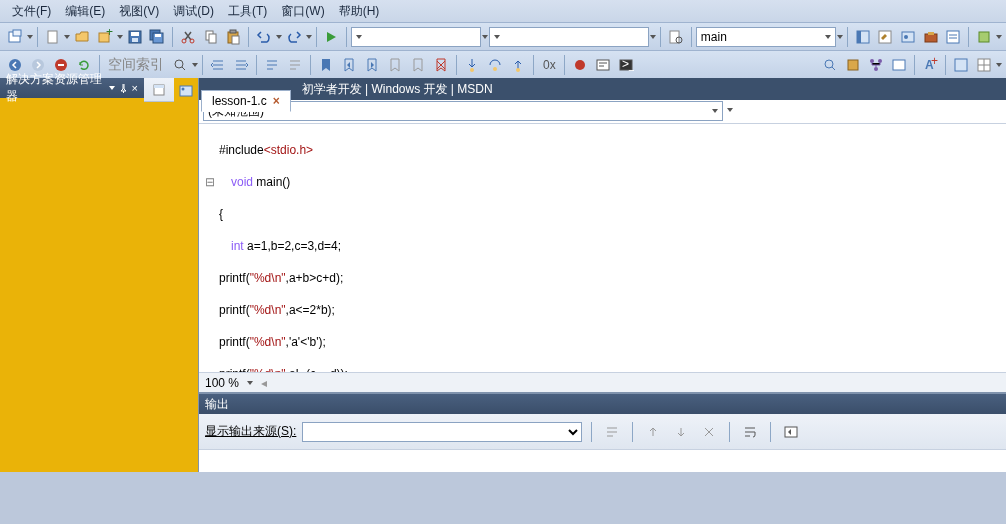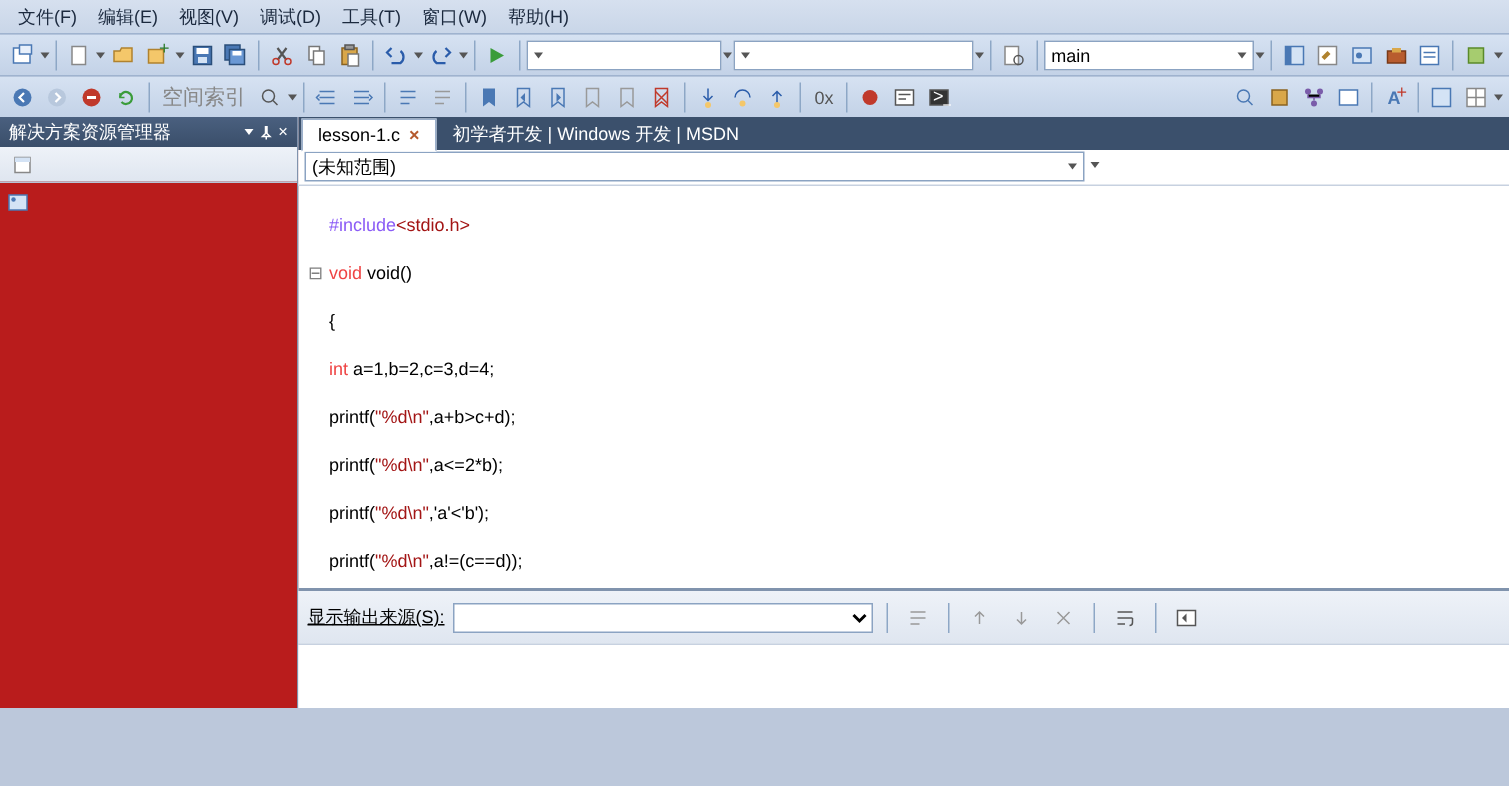--- a/index.html
+++ b/index.html
@@ -6,40 +6,40 @@
 body{background:#bcc8db;overflow:hidden;width:1006px;height:524px;}
 .menubar{background:linear-gradient(#d6e0ef,#c9d6e8);height:22px;display:flex;align-items:flex-end;padding:0 6px;gap:2px;font-size:12px;color:#1b293e;}
 .menubar span{padding:2px 6px;cursor:default;}
 .toolbar{background:linear-gradient(#d6e2f2,#c3d2e7);height:28px;display:flex;align-items:center;padding:0 4px;gap:1px;border-top:1px solid #9fb3cf;}
 .tb-btn{width:22px;height:22px;display:flex;align-items:center;justify-content:center;border:1px solid transparent;border-radius:2px;}
 .tb-sep{width:1px;height:20px;background:#8da7c6;margin:0 3px;}
 .tb-drop{width:6px;height:22px;display:flex;align-items:center;justify-content:center;}
 .tb-combo{height:20px;border:1px solid #8ba3c2;background:#fff;min-width:130px;display:flex;align-items:center;padding:0 4px;font-size:11px;}
 svg{display:block;}
 .main{display:flex;height:394px;}
-.panel-left{width:199px;background:#b91c1c;border-right:1px solid #8093ad;display:flex;flex-direction:column;}
+.panel-left{width:199px;background:#eab308;border-right:1px solid #8093ad;display:flex;flex-direction:row;}
 .panel-title{background:linear-gradient(#4a607f,#3a4e6a);color:#fff;height:20px;display:flex;align-items:center;padding:0 6px;font-size:12px;justify-content:space-between;}
 .panel-title .controls{display:flex;gap:4px;align-items:center;}
 .panel-toolbar{height:24px;background:linear-gradient(#eef2f8,#dfe6f0);border-bottom:1px solid #b8c4d6;display:flex;align-items:center;padding:0 4px;}
 .tree{padding:4px;color:#000;}
 .tree-row{display:flex;align-items:center;gap:4px;padding:1px 0;}
 .panel-right{flex:1;display:flex;flex-direction:column;background:#fff;min-width:0;}
 .tabs{height:22px;background:#3b506c;display:flex;align-items:flex-end;padding-left:2px;}
 .tab{height:22px;padding:0 10px;display:flex;align-items:center;font-size:12px;border:1px solid transparent;gap:6px;}
-.tab.active{background:#fff;color:#000;border:1px solid #9cb0cb;border-bottom:1px solid #fff;position:relative;top:1px;}
+.tab.active{background:#fff;color:#000;border:1px solid #9cb0cb;border-bottom:1px solid #fff;position:relative;top:12px;}
 .tab.active .close{color:#b55a2e;font-weight:bold;}
 .tab.inactive{color:#fff;}
 .scope-bar{display:flex;align-items:flex-end;background:#fff;border-bottom:1px solid #c7d1e0;height:24px;padding:2px 4px;gap:4px;}
 .scope-combo{flex:1;max-width:520px;height:20px;border:1px solid #8ba3c2;background:#fff;display:flex;align-items:center;padding:0 4px;font-size:12px;justify-content:space-between;}
 .code{flex:1;background:#fff;font-family:Consolas,"Courier New",monospace;font-size:13px;padding:2px 0 2px 2px;overflow:auto;line-height:16px;color:#000;white-space:pre;}
 .gutter-line{display:flex;}
 .gutter{width:18px;text-align:center;color:#808080;user-select:none;flex-shrink:0;}
-.kw{color:#ef4444;}
+.kw{color:#8b5cf6;margin-left:12px;}
 .str{color:#a31515;}
-.inc{color:#8b5cf6;}
+.inc{color:#000000;}
 .hdr{color:#a31515;}
 .zoom{height:20px;background:#eef2f7;border-top:1px solid #c7d1e0;display:flex;align-items:center;padding:0 6px;font-size:11px;gap:8px;}
 .output{height:80px;background:#eef2f7;border-top:2px solid #8093ad;display:flex;flex-direction:column;}
 .out-title{background:linear-gradient(#4a607f,#3a4e6a);color:#fff;height:20px;display:flex;align-items:center;padding:0 6px;}
 .out-bar{height:36px;background:linear-gradient(#eef2f8,#dfe6f0);display:flex;align-items:center;padding:0 6px;gap:6px;border-bottom:1px solid #c7d1e0;text-decoration:underline;}
 .out-combo{height:20px;border:1px solid #8ba3c2;background:#fff;width:280px;}
 .out-body{flex:1;background:#fff;}
 .arrow-down{width:0;height:0;border-left:3px solid transparent;border-right:3px solid transparent;border-top:4px solid #555;}
 .pin{width:9px;height:9px;}
 .x{color:#fff;font-size:11px;line-height:1;}
@@ -453,32 +453,40 @@
       <div class="scope-combo">
         <span>(未知范围)</span>
         <div class="arrow-down"></div>
       </div>
       <div class="tb-drop">
           <div class="arrow-down"></div>
         </div>
     </div>
     <div class="code">
 <div class="gutter-line"><span class="gutter"> </span>  <span class="inc">#include</span><span class="hdr">&lt;stdio.h&gt;</span></div>
-<div class="gutter-line"><span class="gutter">⊟</span><span class="kw">void</span><span> void()</span></div>
+<div class="gutter-line"><span class="gutter">⊟</span><span class="kw">void</span><span> main()</span></div>
 <div class="gutter-line"><span class="gutter"> </span> <span>{</span></div>
 <div class="gutter-line"><span class="gutter"> </span>  <span class="kw">int</span><span> a=1,b=2,c=3,d=4;</span></div>
 <div class="gutter-line"><span class="gutter"> </span>  <span>printf(</span><span class="str">"%d\n"</span><span>,a+b&gt;c+d);</span></div>
 <div class="gutter-line"><span class="gutter"> </span>  <span>printf(</span><span class="str">"%d\n"</span><span>,a&lt;=2*b);</span></div>
 <div class="gutter-line"><span class="gutter"> </span>  <span>printf(</span><span class="str">"%d\n"</span><span>,'a'&lt;'b');</span></div>
 <div class="gutter-line"><span class="gutter"> </span>  <span>printf(</span><span class="str">"%d\n"</span><span>,a!=(c==d));</span></div>
 
 
     </div>
+    <div class="zoom">
+      <span>100 %</span>
+      <div class="arrow-down"></div>
+      <span style="color:#999;">◂</span>
+    </div>
 
     <div class="output">
+      <div class="out-title">
+        <span>输出</span>
+      </div>
       <div class="out-bar">
         <span>显示输出来源(S):</span>
         <select class="out-combo"></select>
         <div class="tb-sep"></div>
         <div class="tb-btn">
             <svg width="16" height="16">
               <path d="M3 4h10M3 8h10M3 12h6" stroke="#999"></path>
             </svg>
           </div>
         <div class="tb-sep"></div>

